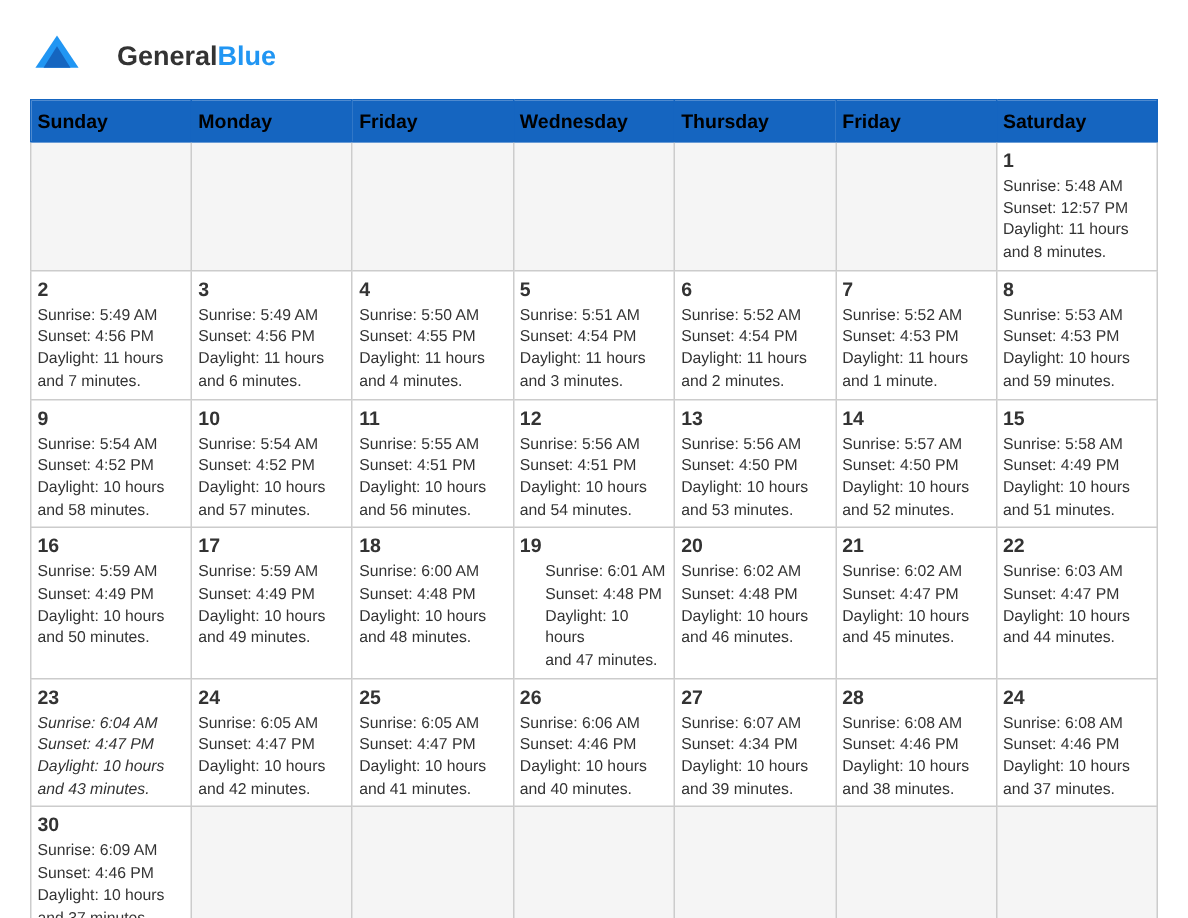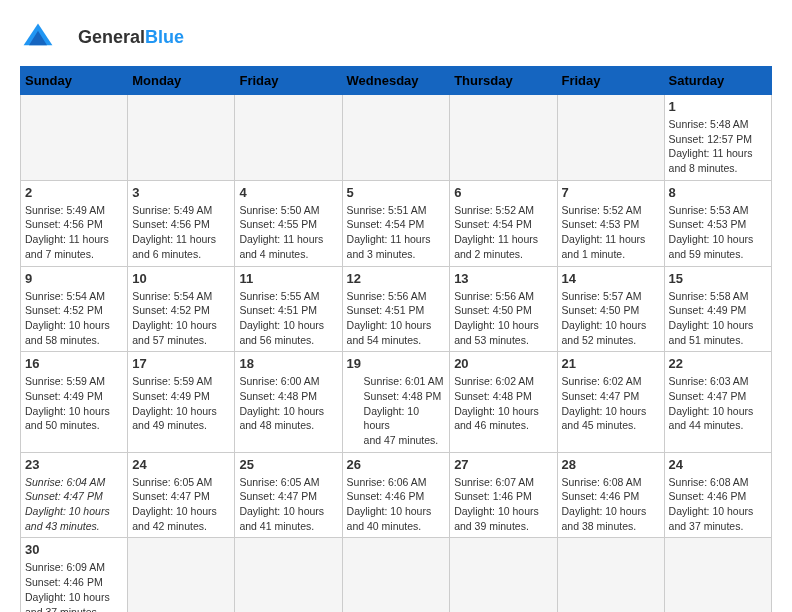--- a/index.html
+++ b/index.html
@@ -312,21 +312,21 @@
         <td>
           <div class="day-number">26</div>
           <div class="day-info" style="white-space: pre-line;">Sunrise: 6:06 AM
 Sunset: 4:46 PM
 Daylight: 10 hours
 and 40 minutes.</div>
         </td>
         <td>
           <div class="day-number">27</div>
           <div class="day-info" style="white-space: pre-line;">Sunrise: 6:07 AM
-Sunset: 1:46 PM
+Sunset: 4:34 PM
 Daylight: 10 hours
 and 39 minutes.</div>
         </td>
         <td>
           <div class="day-number">28</div>
           <div class="day-info" style="white-space: pre-line;">Sunrise: 6:08 AM
 Sunset: 4:46 PM
 Daylight: 10 hours
 and 38 minutes.</div>
         </td>

